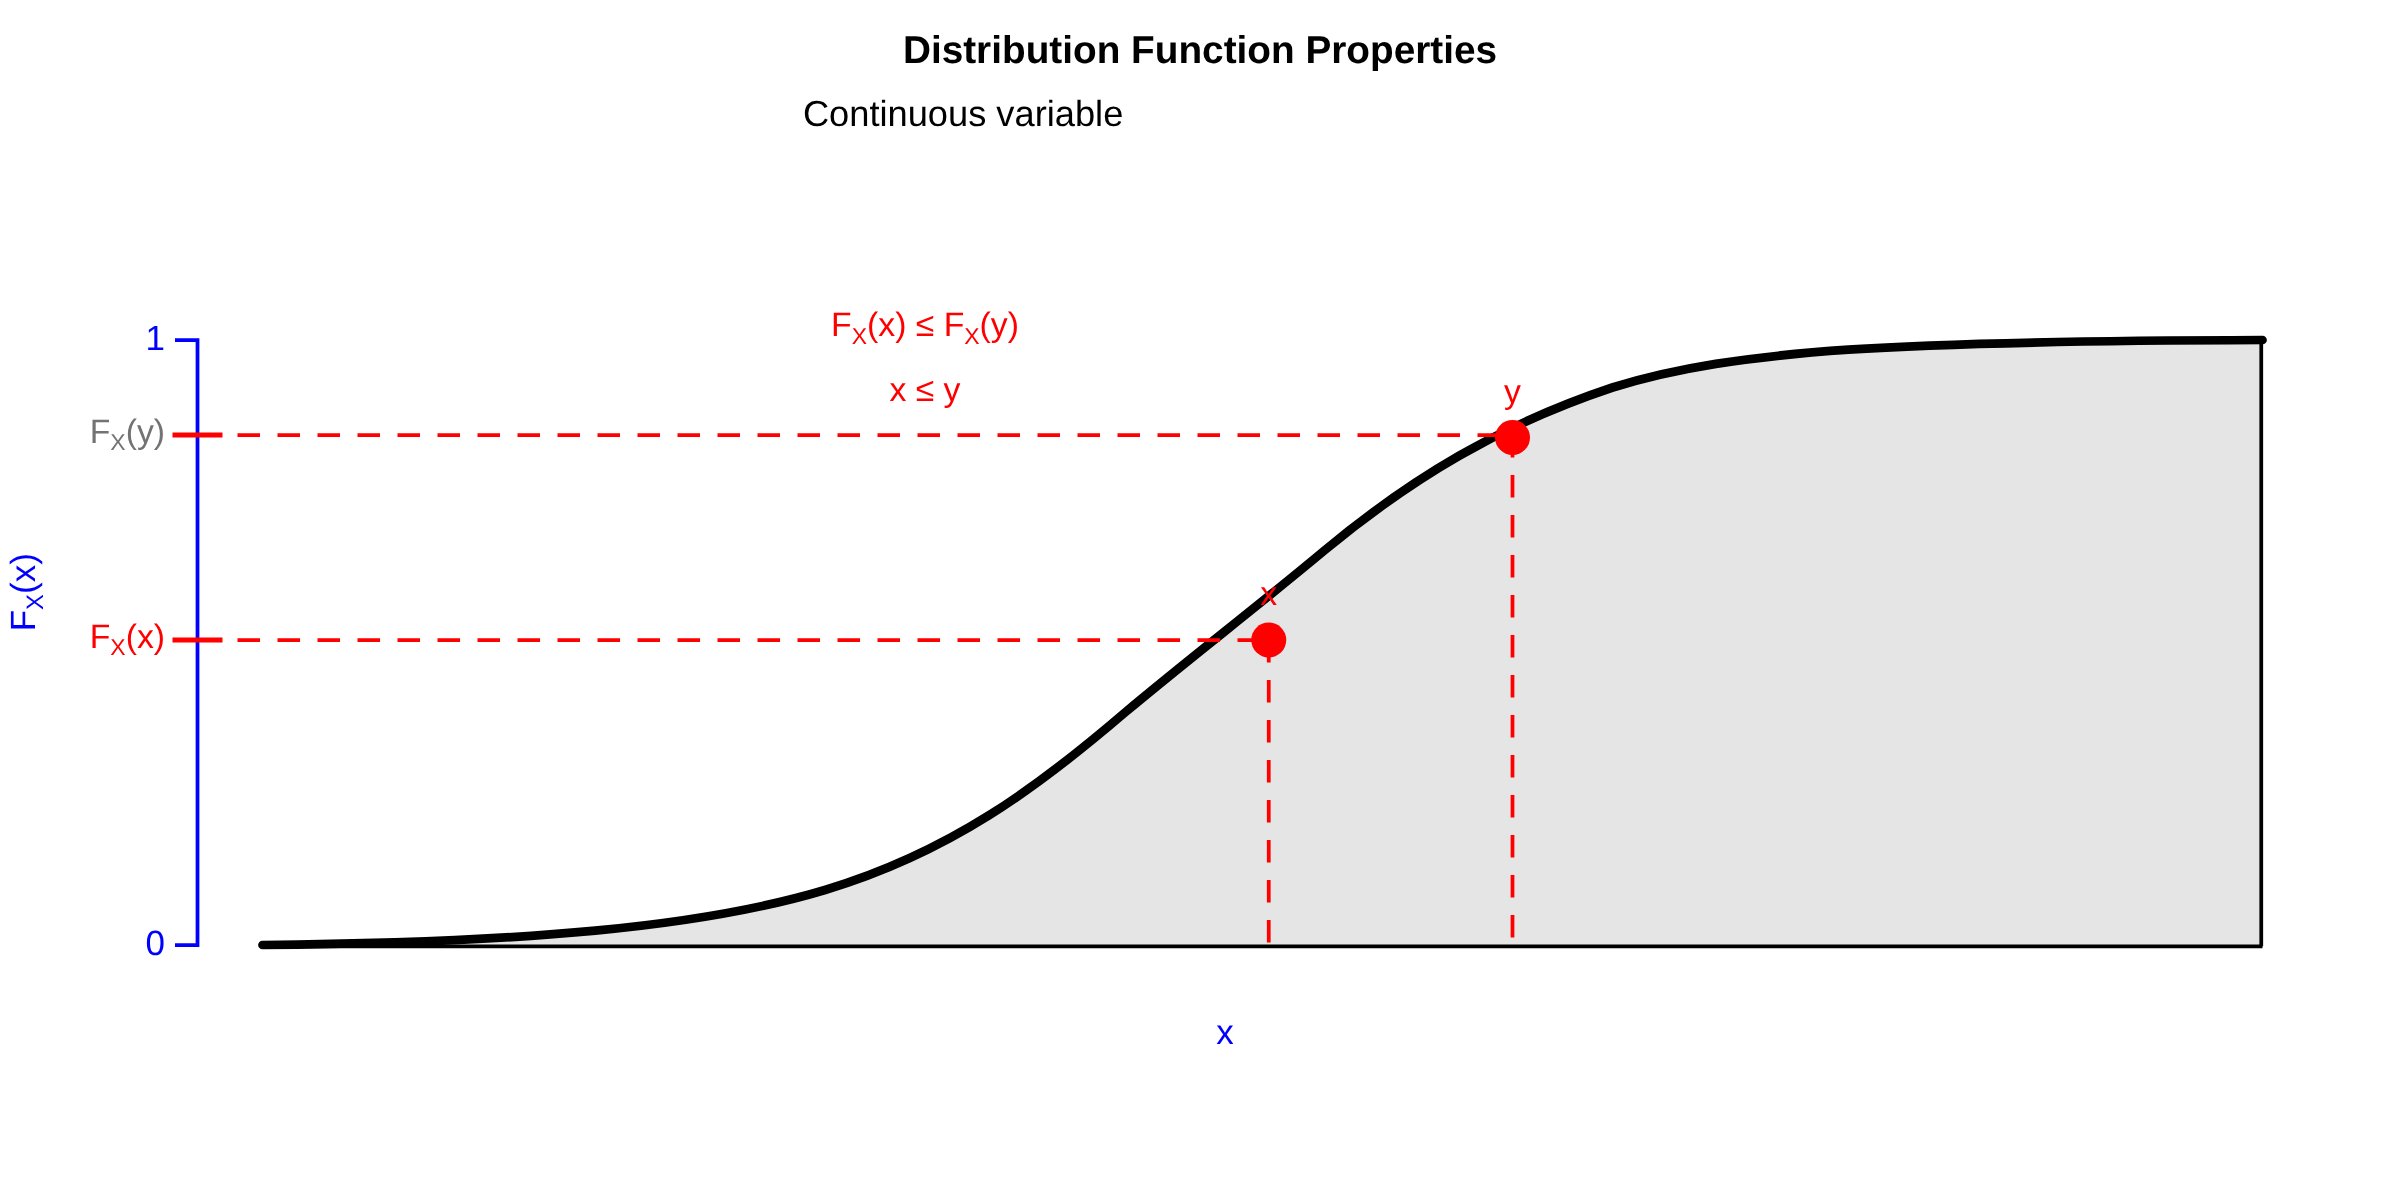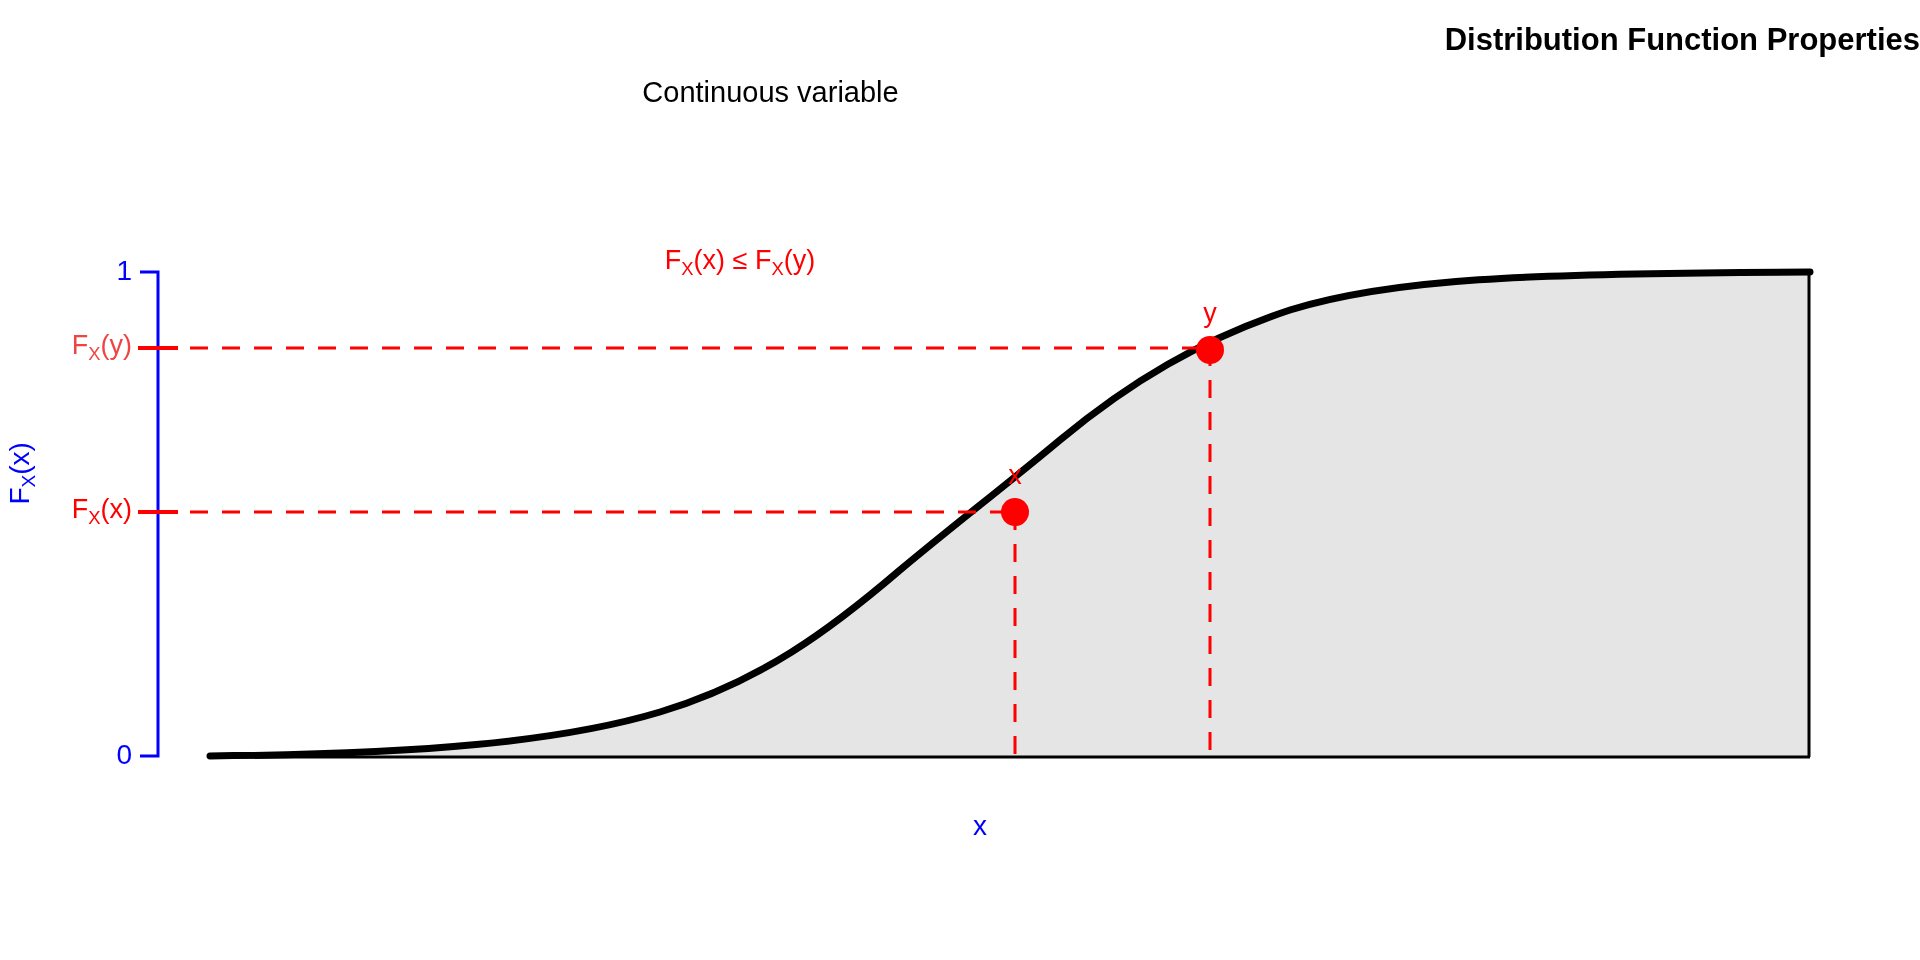--- a/index.html
+++ b/index.html
@@ -13,21 +13,21 @@
     height: 960px;
     background: #ffffff;
     font-family: "Liberation Sans", sans-serif;
     overflow: hidden;
   }
   .title {
     position: absolute;
     left: 0;
     top: 22px;
     width: 1920px;
-    text-align: right;
+    text-align: center;
     font-size: 31px;
     font-weight: bold;
     color: #000000;
     letter-spacing: 0px;
   }
   .subtitle {
     position: absolute;
     left: 0;
     top: 76px;
     width: 1541px;
@@ -65,21 +65,21 @@
     text-align: right;
     color: #0000ff;
     font-size: 28px;
   }
   .ylab-fy {
     position: absolute;
     left: 0px;
     top: 330px;
     width: 132px;
     text-align: right;
-    color: #ef4444;
+    color: #737373;
     font-size: 27px;
     white-space: nowrap;
   }
   .ylab-fx {
     position: absolute;
     left: 0px;
     top: 494px;
     width: 132px;
     text-align: right;
     color: #ff0000;
@@ -154,20 +154,21 @@
     <line x1="158" y1="348" x2="1210" y2="348" stroke="#ff0000" stroke-width="3" stroke-dasharray="18,14"></line>
     <line x1="158" y1="512" x2="1015" y2="512" stroke="#ff0000" stroke-width="3" stroke-dasharray="18,14"></line>
     <line x1="1015" y1="512" x2="1015" y2="757" stroke="#ff0000" stroke-width="3" stroke-dasharray="18,14"></line>
     <line x1="1210" y1="348" x2="1210" y2="757" stroke="#ff0000" stroke-width="3" stroke-dasharray="18,14"></line>
 
     <circle cx="1015" cy="512" r="14" fill="#ff0000"></circle>
     <circle cx="1210" cy="350" r="14" fill="#ff0000"></circle>
   </svg>
 
   <div class="annotation ann-line1"><span>F</span><sub>X</sub><span>(x) ≤ F</span><sub>X</sub><span>(y)</span></div>
+  <div class="annotation ann-line2">x ≤ y</div>
 
   <div class="ylab-1">1</div>
   <div class="ylab-0">0</div>
   <div class="ylab-fy"><span>F</span><sub>X</sub><span>(y)</span></div>
   <div class="ylab-fx"><span>F</span><sub>X</sub><span>(x)</span></div>
 
   <div class="axis-title-y"><span>F</span><sub>X</sub><span>(x)</span></div>
   <div class="axis-title-x">x</div>
 
   <div class="pt-label pt-label-x">x</div>

